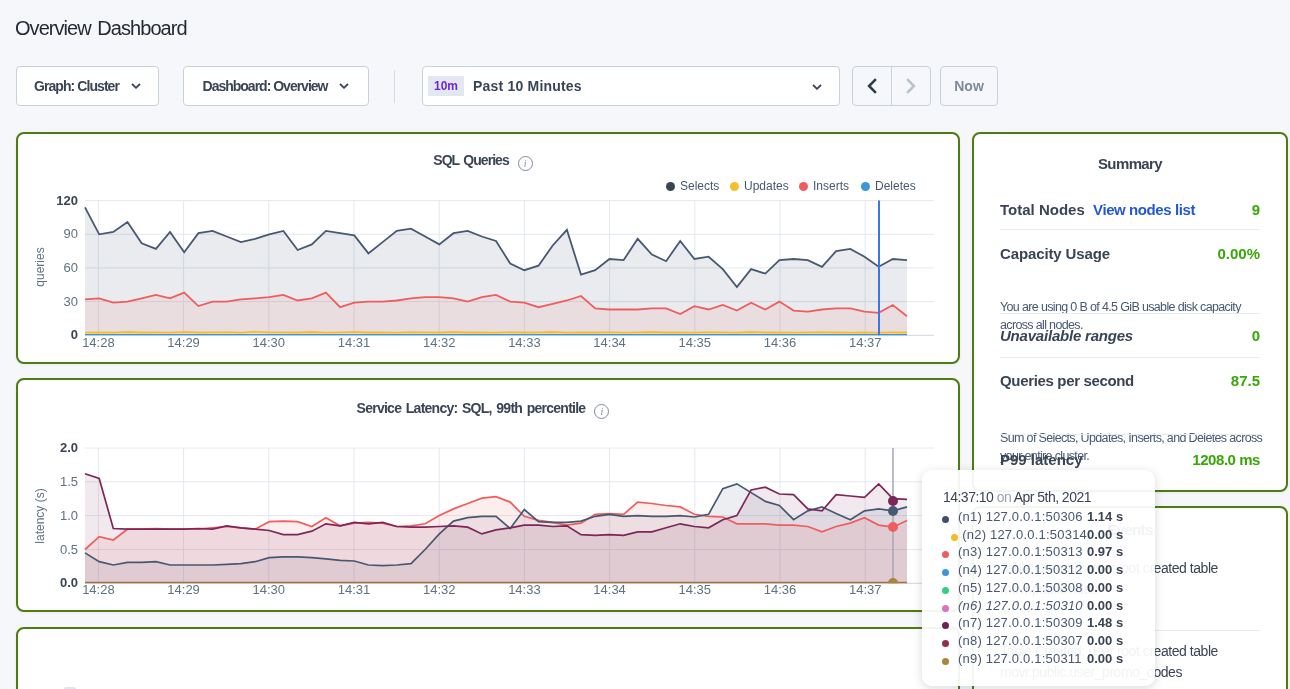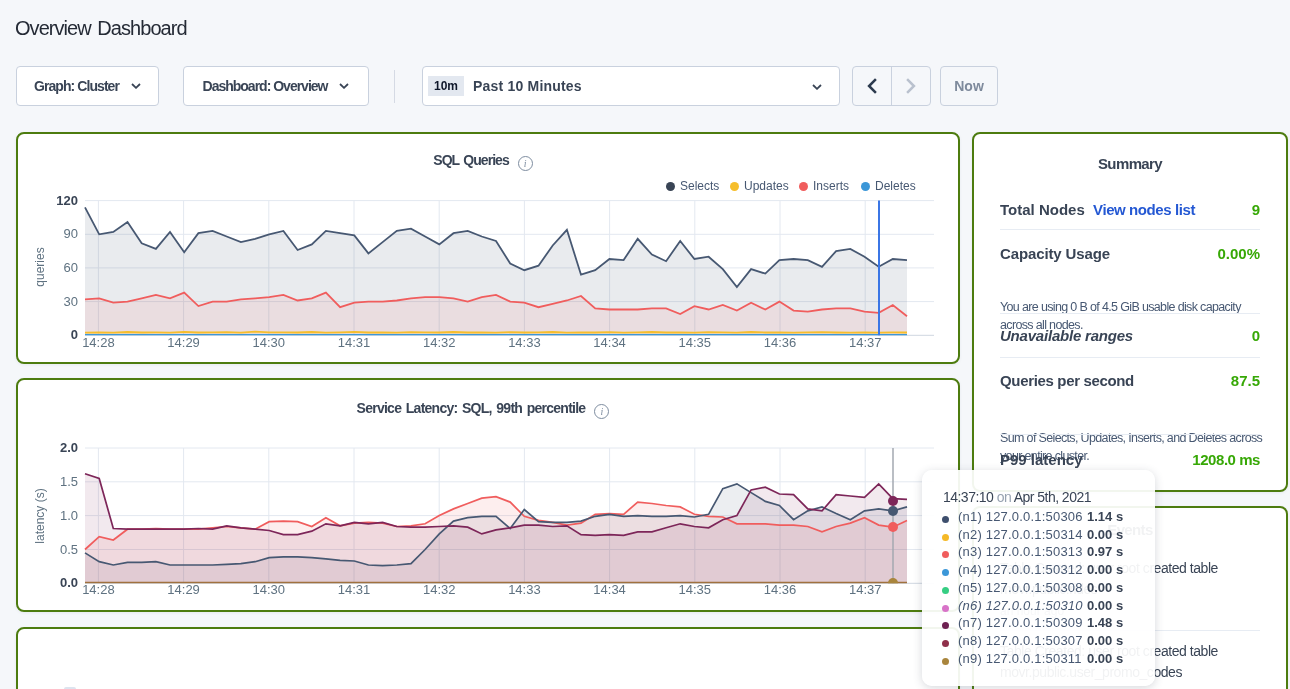--- a/index.html
+++ b/index.html
@@ -32,21 +32,21 @@
 <h1>Overview Dashboard</h1>
 
 <div class="btn" style="left:16px; top:66px; width:143px; height:40px; letter-spacing:-0.93px;">Graph: Cluster<svg class="chev" width="10" height="6" viewBox="0 0 10 6">
       <polyline points="1,1 5,4.8 9,1" fill="none" stroke="#394455" stroke-width="1.8"></polyline>
     </svg></div>
 <div class="btn" style="left:183px; top:66px; width:186px; height:40px; letter-spacing:-1px;">Dashboard: Overview<svg class="chev" width="10" height="6" viewBox="0 0 10 6">
       <polyline points="1,1 5,4.8 9,1" fill="none" stroke="#394455" stroke-width="1.8"></polyline>
     </svg></div>
 <div style="position:absolute; left:394px; top:70px; width:1px; height:33px; background:#d5dae4;"></div>
 <div class="btn" style="left:422px; top:66px; width:418px; height:40px; justify-content:flex-start; padding-left:5px;">
-  <span style="background:#e3e8f0; border-radius:0; font-size:12px; padding:3px 6px; color:#0f172a; letter-spacing:0;">10m</span>
+  <span style="background:#e3e8f0; border-radius:0; font-size:12px; padding:3px 6px; color:#6d28d9; letter-spacing:0;">10m</span>
   <span style="margin-left:9px; letter-spacing:0.2px;">Past 10 Minutes</span>
   <svg class="chev" style="position:absolute; right:17px; top:17px;" width="10" height="6" viewBox="0 0 10 6">
       <polyline points="1,1 5,4.8 9,1" fill="none" stroke="#394455" stroke-width="1.8"></polyline>
     </svg>
 </div>
 <div class="btn ghost" style="left:852px; top:66px; width:79px; height:40px;">
   <svg width="79" height="40" viewBox="0 0 79 40">
     <line x1="39.5" y1="0" x2="39.5" y2="40" stroke="#c9d1de" stroke-width="1"></line>
     <polyline points="23.5,13 16.5,20 23.5,27" fill="none" stroke="#2c3a4e" stroke-width="2.6"></polyline>
     <polyline points="55.5,13 62.5,20 55.5,27" fill="none" stroke="#b9c1ce" stroke-width="2.6"></polyline>
@@ -203,21 +203,21 @@
 <div style="position:absolute; left:922px; top:470px; width:233px; height:216px; background:rgba(255,255,255,0.93);
   border-radius:10px; box-shadow:0 2px 10px rgba(50,60,80,0.2); z-index:5;">
   <div class="abs" style="left:21px; top:20px; font-size:14px; color:#394455; letter-spacing:-0.53px; line-height:14px;">14:37:10 <span style="color:#97a2b1;">on</span> Apr 5th, 2021</div>
   <table style="position:absolute; left:16px; top:37.5px; border-spacing:0; font-size:13px; color:#475872; letter-spacing:0.2px;">
 <tbody>
         <tr style="height:17.75px;">
           <td style="width:20px; padding-left:4px;"><span style="display:inline-block;width:7px;height:7px;border-radius:50%;background:#3e4f6d;vertical-align:-2px;"></span></td>
           <td style="width:129px;">(n1) 127.0.0.1:50306</td>
           <td style="font-weight:bold; letter-spacing:0; color:#394455;">1.14 s</td>
         </tr>
-<tr style="height:17.75px;">
+<tr style="height:17.75px;text-align:right;">
           <td style="width:20px; padding-left:4px;"><span style="display:inline-block;width:7px;height:7px;border-radius:50%;background:#f5b927;vertical-align:-2px;"></span></td>
           <td style="width:129px;">(n2) 127.0.0.1:50314</td>
           <td style="font-weight:bold; letter-spacing:0; color:#394455;">0.00 s</td>
         </tr>
 <tr style="height:17.75px;">
           <td style="width:20px; padding-left:4px;"><span style="display:inline-block;width:7px;height:7px;border-radius:50%;background:#f05d5d;vertical-align:-2px;"></span></td>
           <td style="width:129px;">(n3) 127.0.0.1:50313</td>
           <td style="font-weight:bold; letter-spacing:0; color:#394455;">0.97 s</td>
         </tr>
 <tr style="height:17.75px;">

